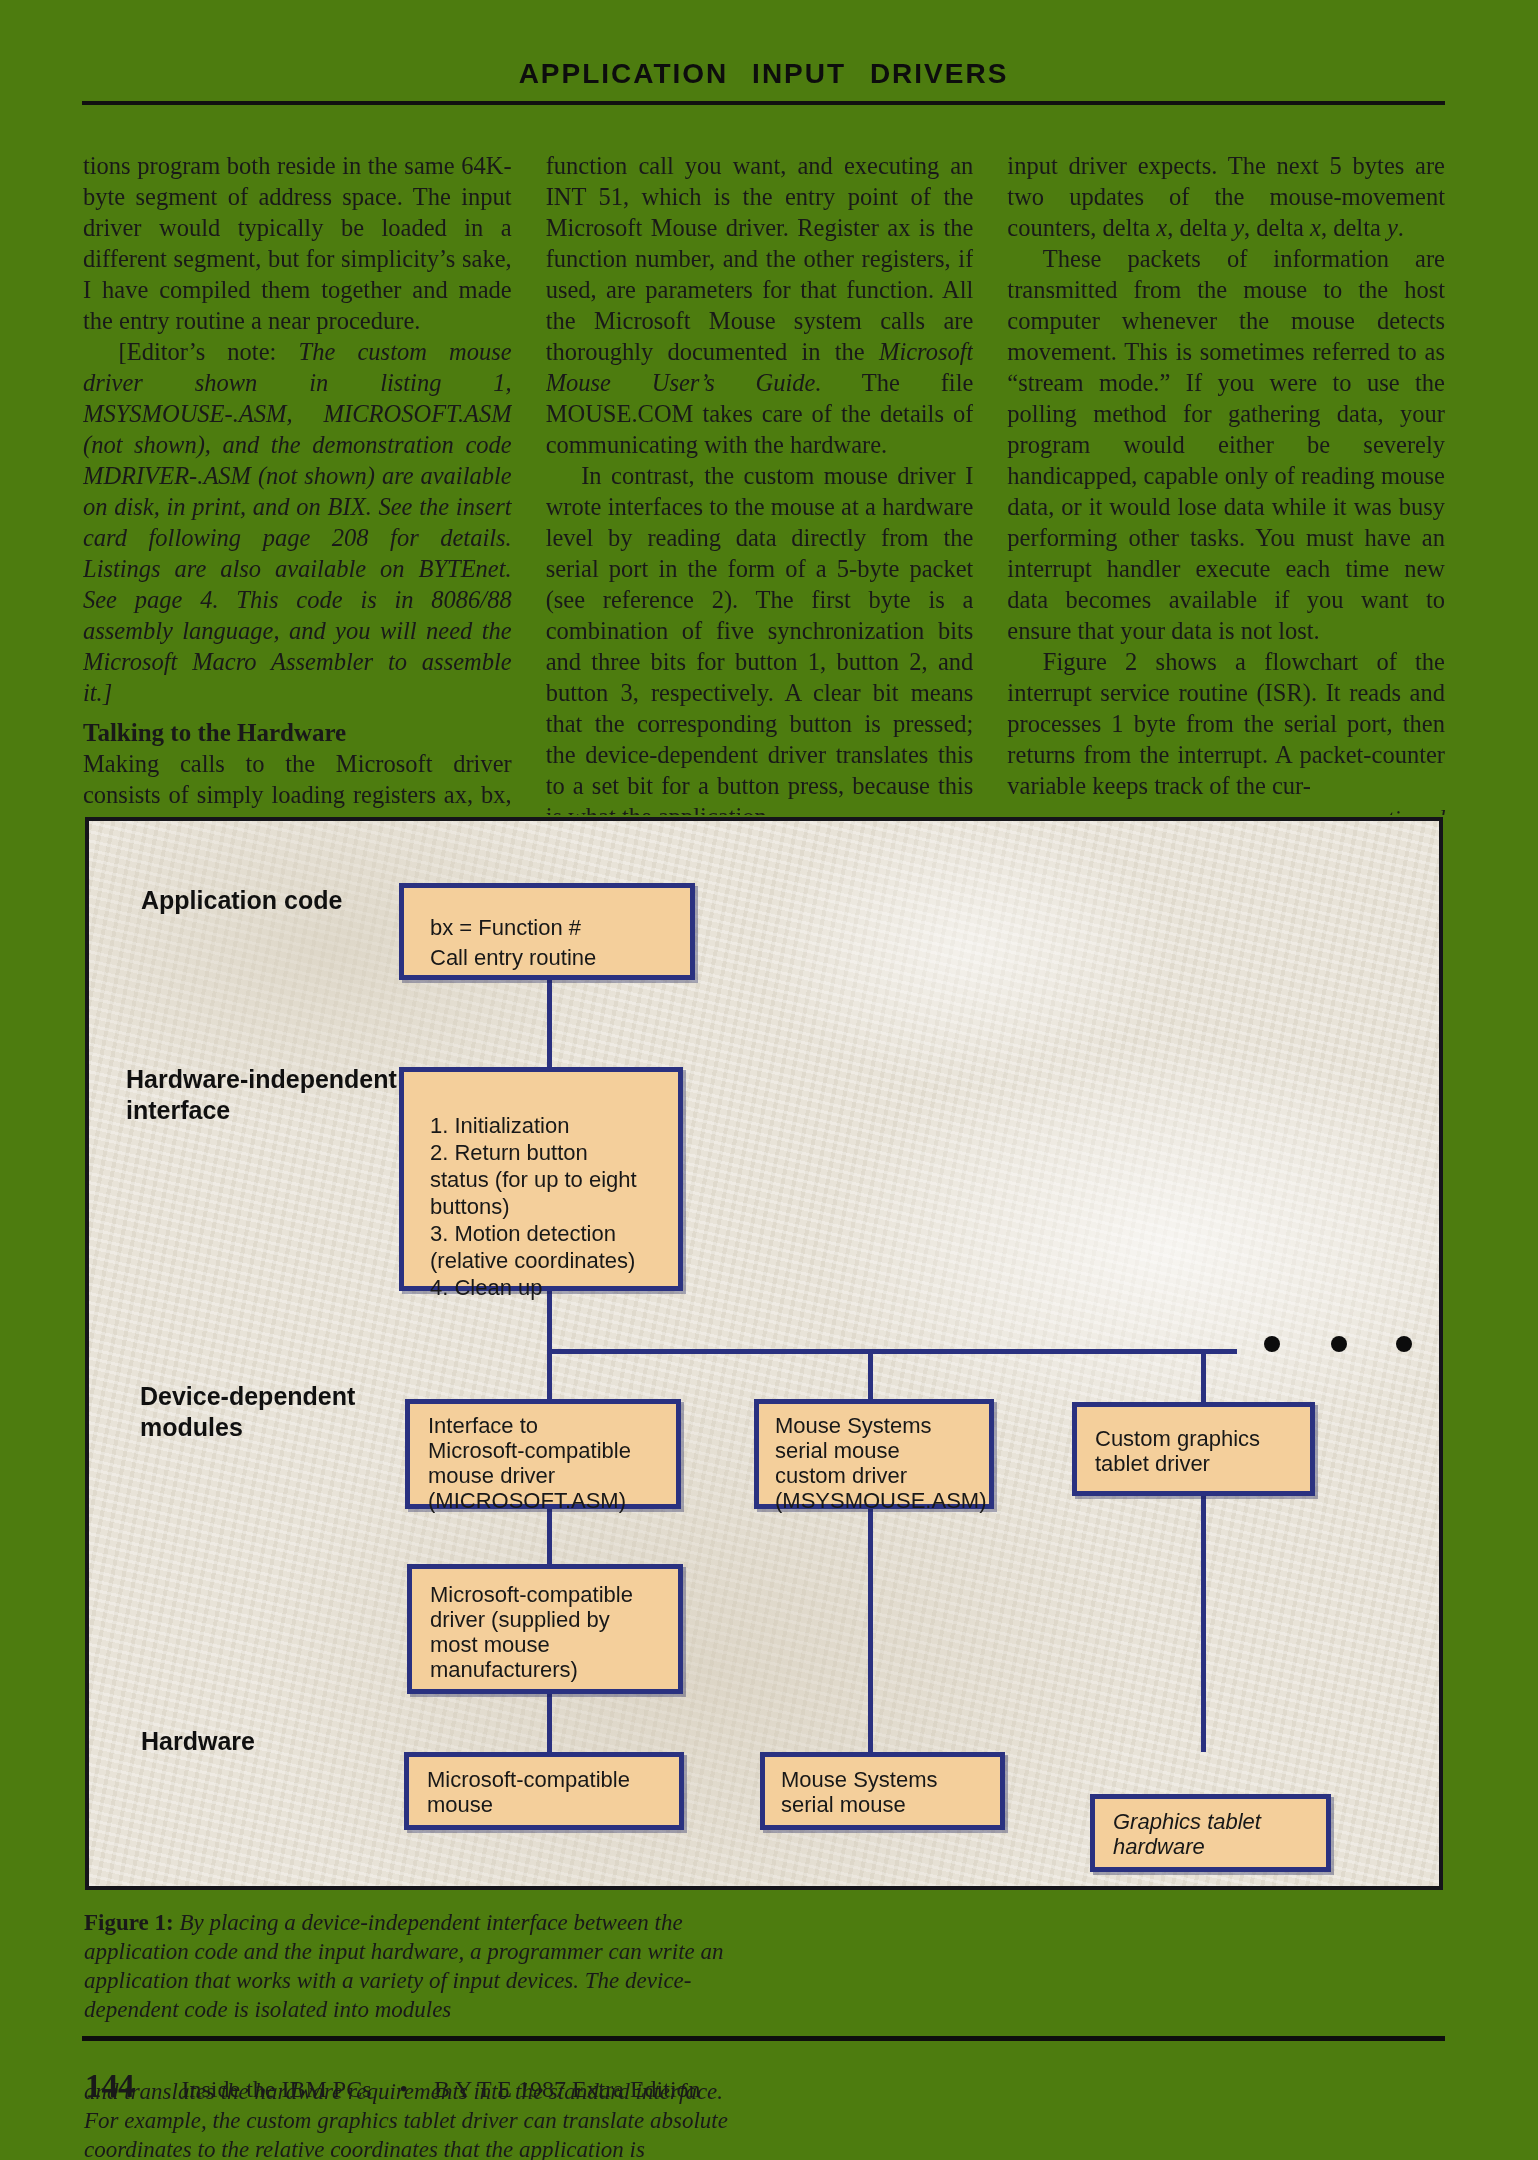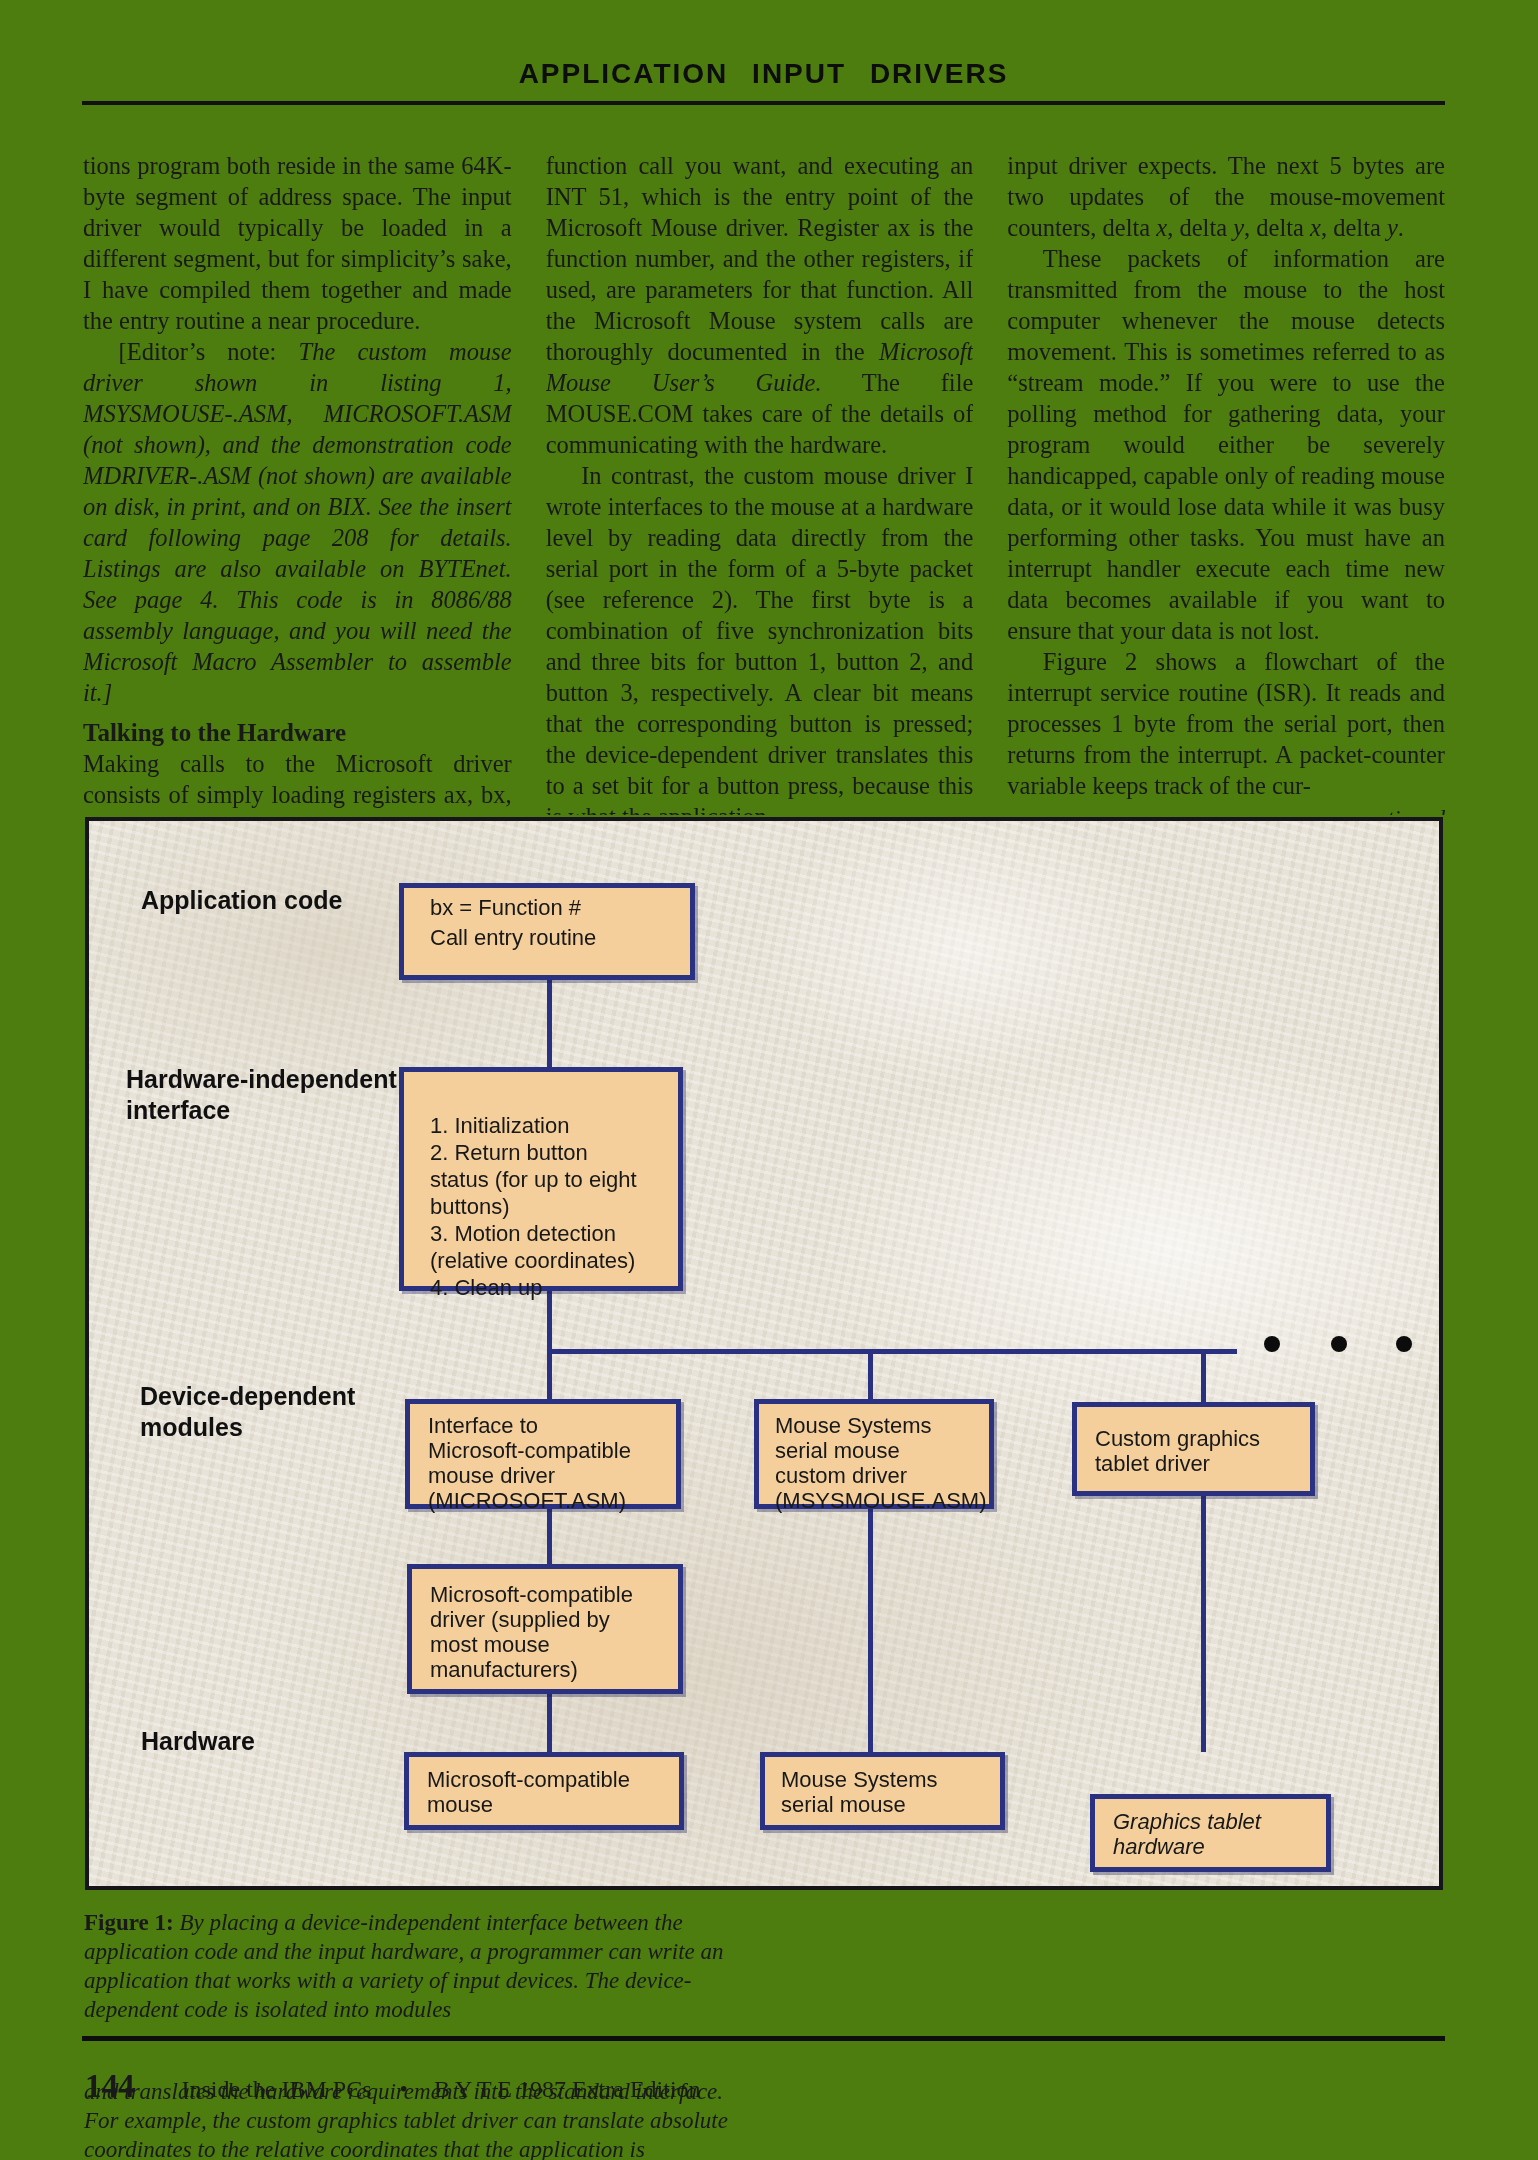--- a/index.html
+++ b/index.html
@@ -46,21 +46,21 @@
   }
   .fig .lbl{position:absolute;font-family:"Liberation Sans", sans-serif;font-weight:bold;
     font-size:25px;line-height:31px;white-space:pre-line;color:#101010;}
   .fbox{position:absolute;box-sizing:border-box;background:var(--boxfill);
     border:5px solid var(--navy);box-shadow:3px 3px 0 rgba(26,32,90,.35);
     font-family:"Liberation Sans", sans-serif;font-size:22px;color:#181818;
     white-space:pre-line;}
   .conn{position:absolute;background:var(--navy);}
   .dot{position:absolute;width:16px;height:16px;border-radius:50%;background:#0c0c0c;}
 
-  .box-app {left:310px;top:62px;width:296px;height:97px;padding:5px 8px 0 26px;line-height:30px;}
+  .box-app {left:310px;top:62px;width:296px;height:97px;padding:25px 8px 0 26px;line-height:30px;}
   .box-hii {left:310px;top:246px;width:284px;height:224px;padding:40px 6px 0 26px;line-height:27px;}
   .box-dd1 {left:316px;top:578px;width:276px;height:110px;padding:9px 6px 0 18px;line-height:25px;}
   .box-dd2 {left:665px;top:578px;width:240px;height:110px;padding:9px 6px 0 16px;line-height:25px;}
   .box-dd3 {left:983px;top:581px;width:243px;height:94px;padding:19px 6px 0 18px;line-height:25px;}
   .box-mid {left:318px;top:743px;width:276px;height:130px;padding:13px 6px 0 18px;line-height:25px;}
   .box-h1  {left:315px;top:931px;width:280px;height:78px;padding:10px 6px 0 18px;line-height:25px;}
   .box-h2  {left:671px;top:931px;width:245px;height:78px;padding:10px 6px 0 16px;line-height:25px;}
   .box-h3  {left:1001px;top:973px;width:241px;height:78px;padding:10px 0 0 18px;line-height:25px;font-style:italic;}
 
   .lbl-app{left:52px;top:64px;}

